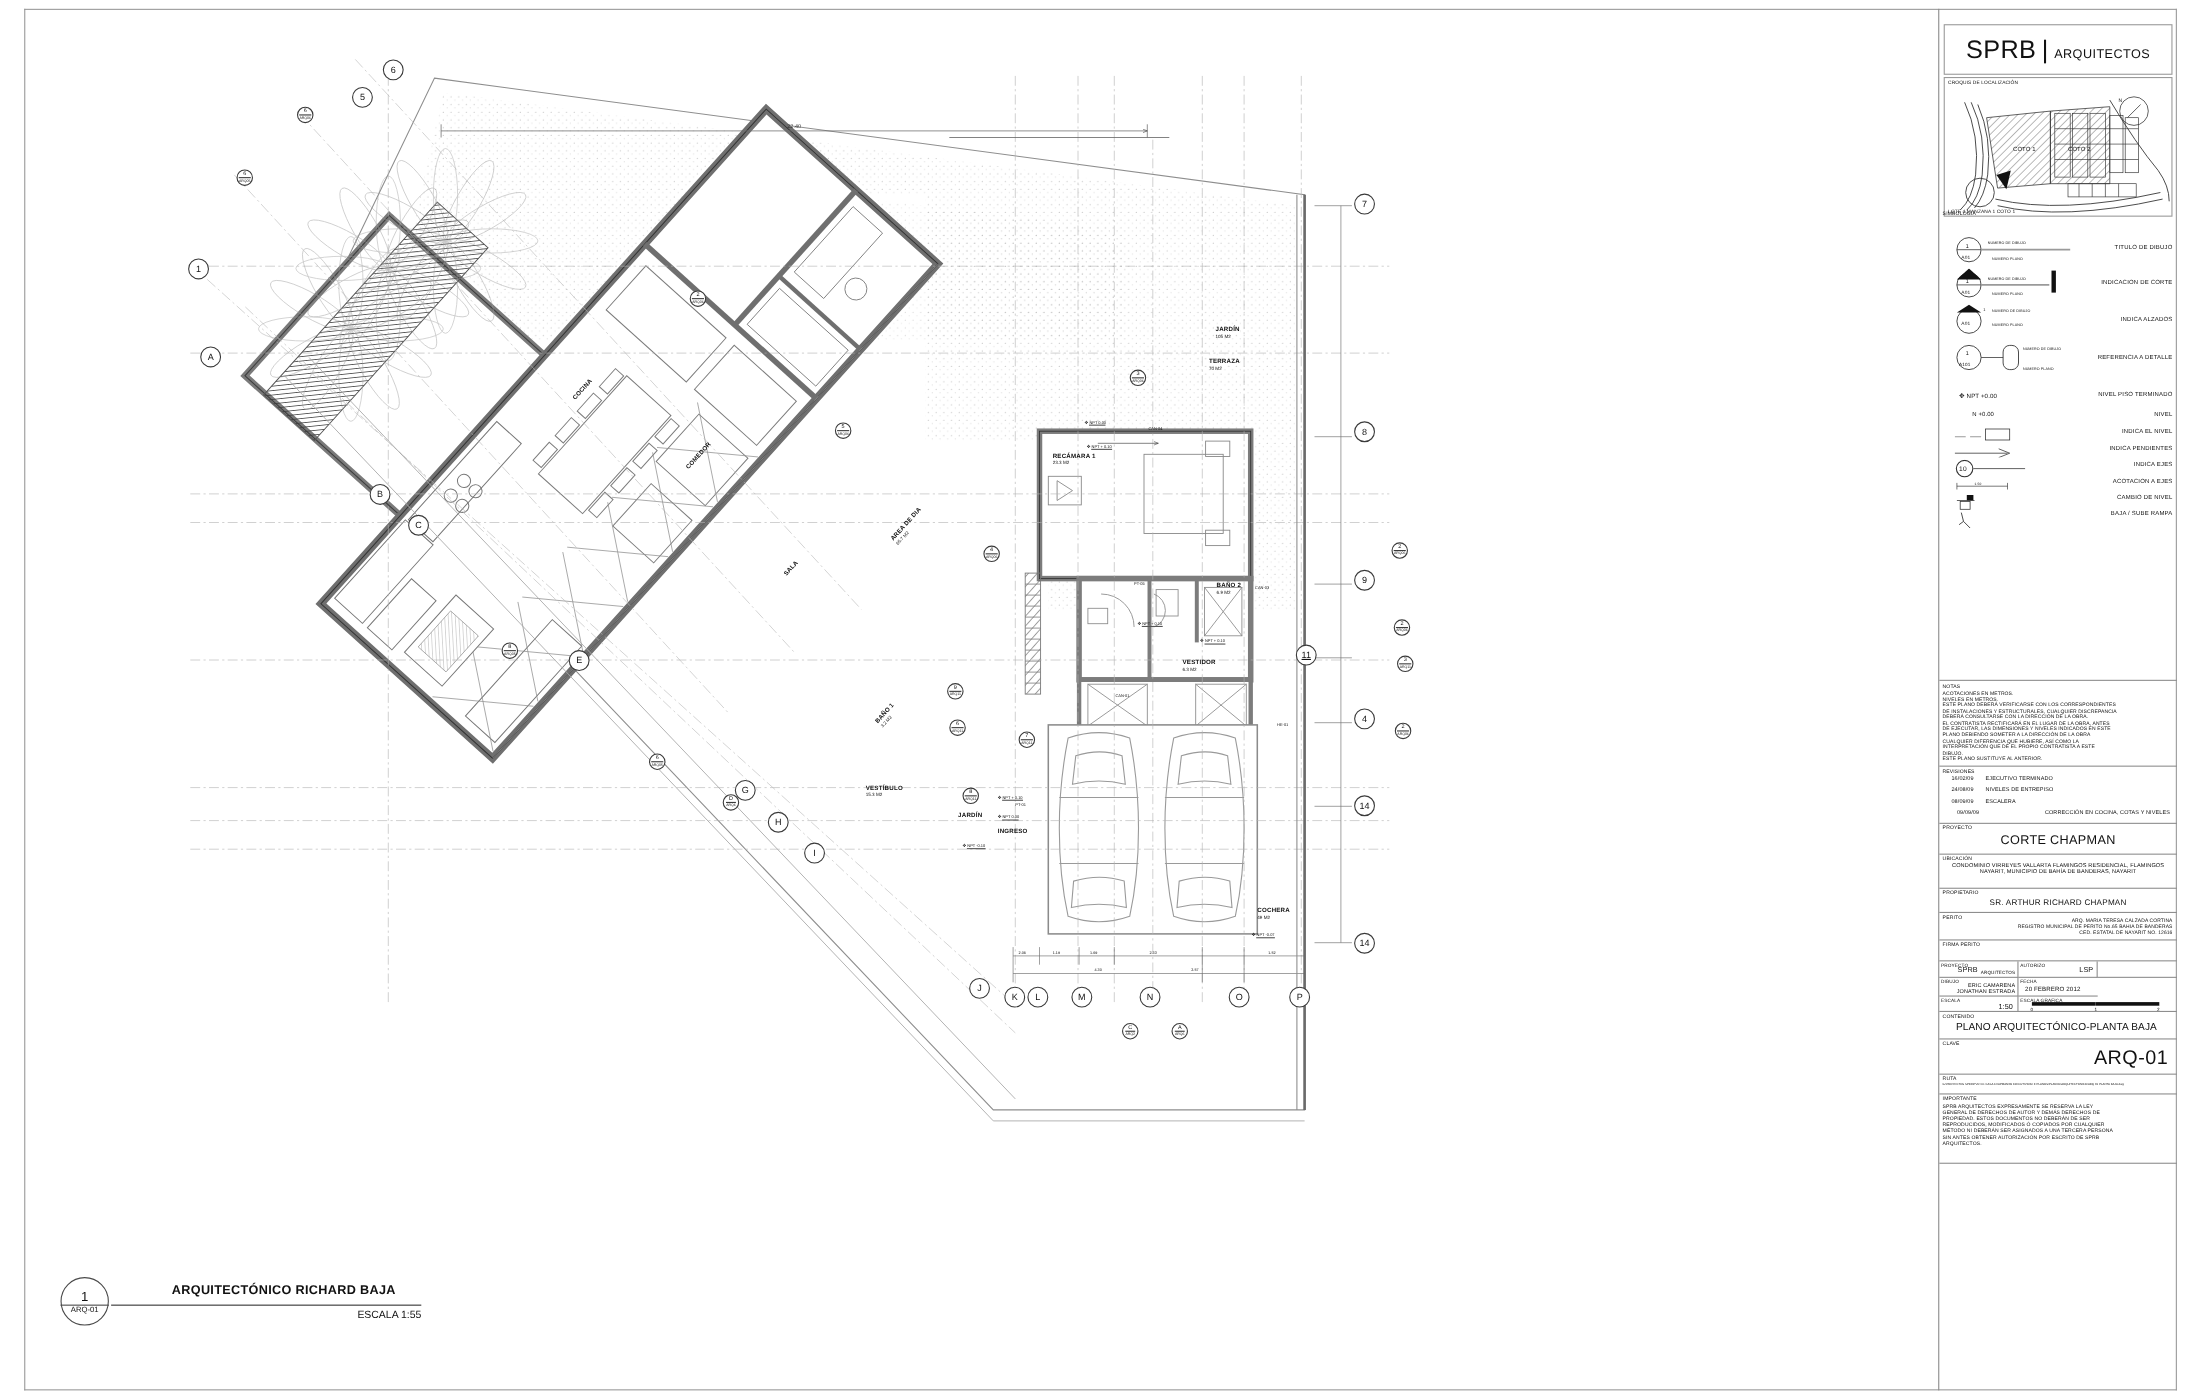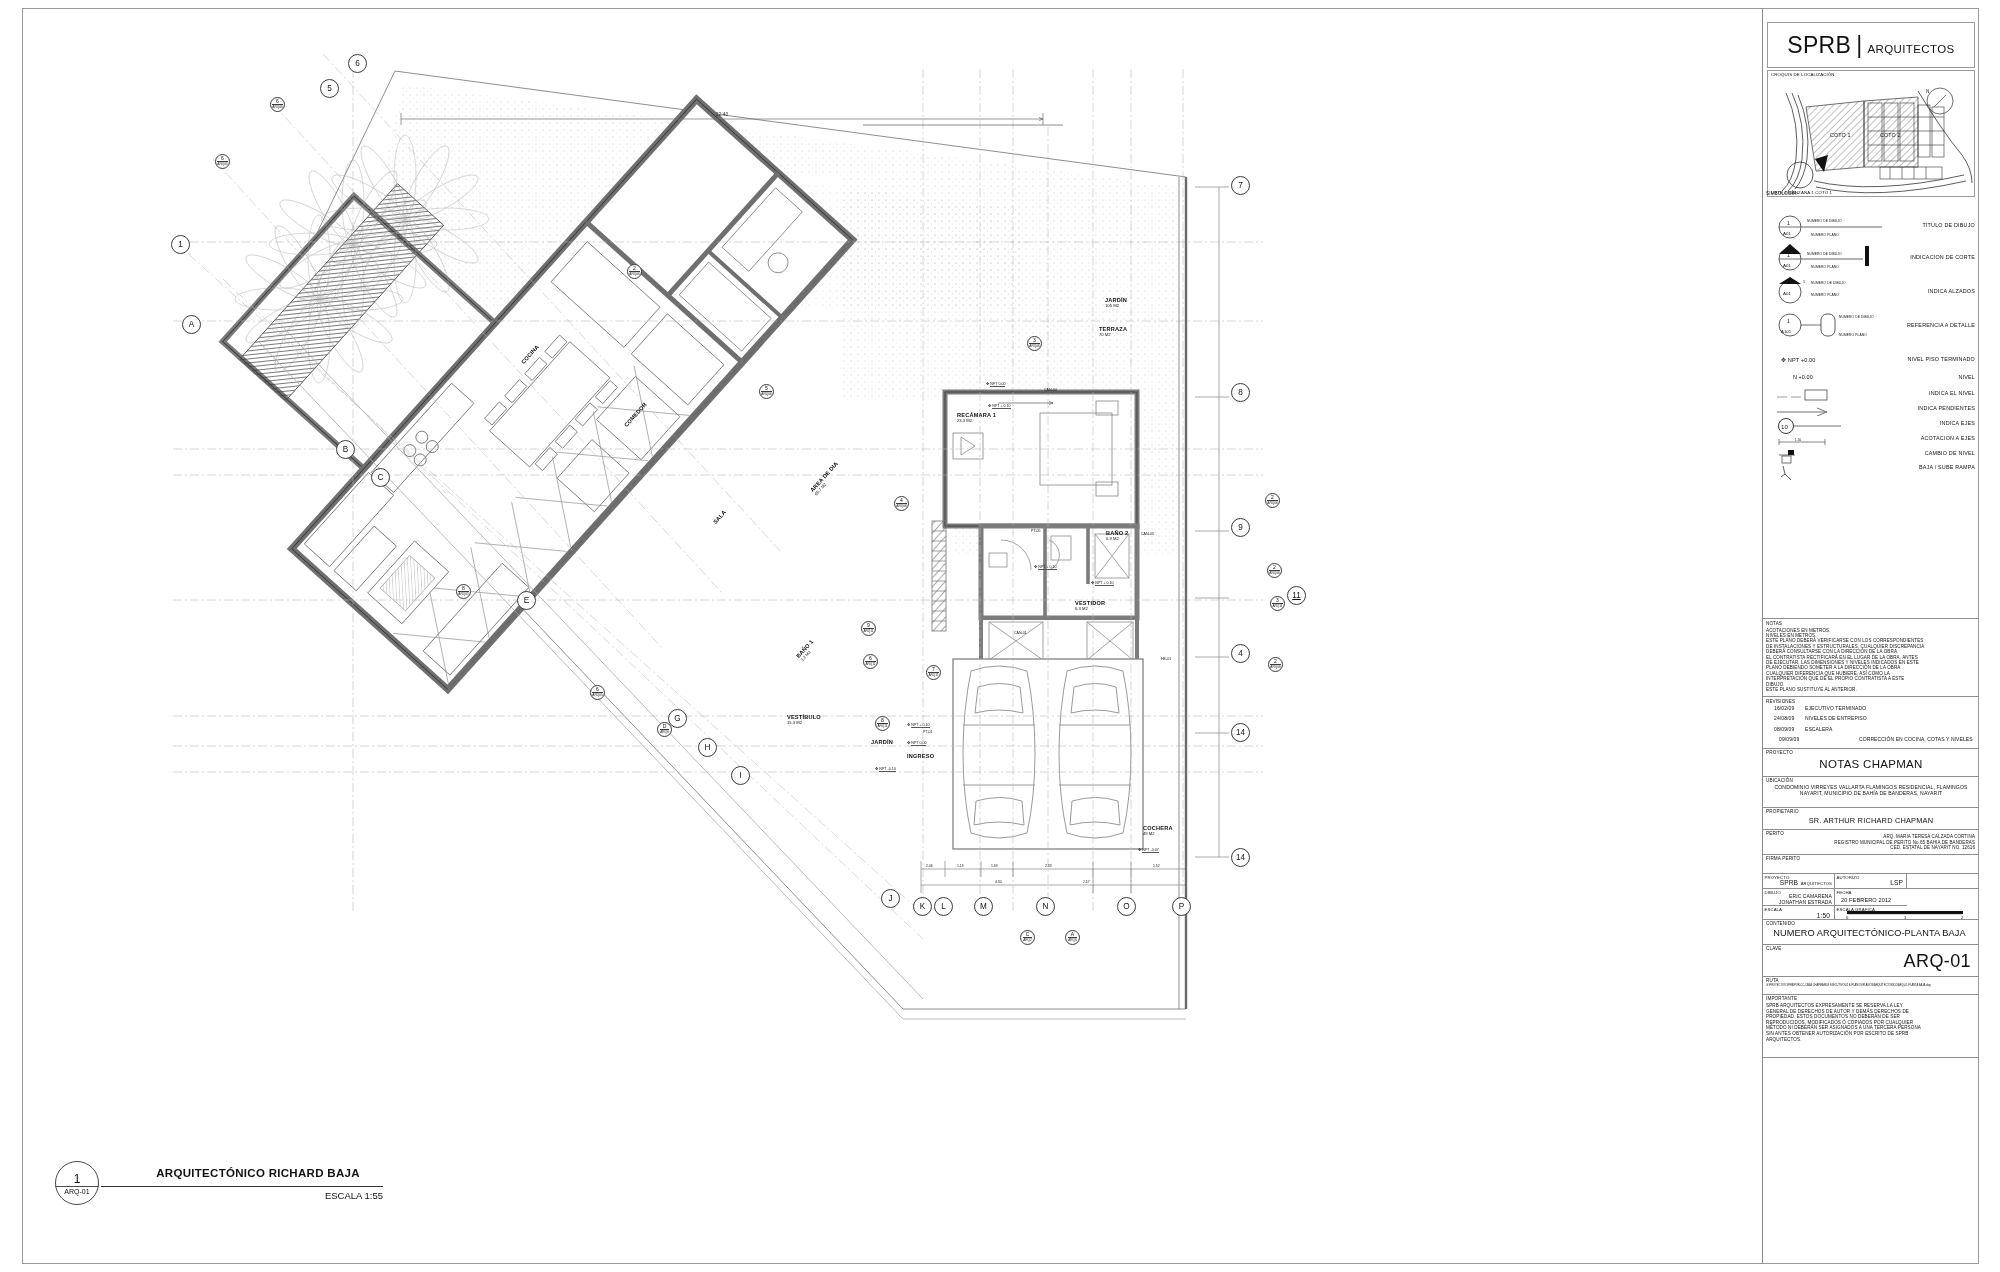--- a/index.html
+++ b/index.html
@@ -450,21 +450,21 @@
         <div class="axis-bub" style="left: 159px; top: 306px;">A</div>
         <div class="axis-bub" style="left: 313px; top: 431px;">B</div>
         <div class="axis-bub" style="left: 348px; top: 459px;">C</div>
         <div class="axis-bub" style="left: 494px; top: 582px;">E</div>
         <div class="axis-bub" style="left: 645px; top: 700px;">G</div>
         <div class="axis-bub" style="left: 675px; top: 729px;">H</div>
         <div class="axis-bub" style="left: 708px; top: 757px;">I</div>
         <div class="axis-bub" style="left: 1208px; top: 167px;">7</div>
         <div class="axis-bub" style="left: 1208px; top: 374px;">8</div>
         <div class="axis-bub" style="left: 1208px; top: 509px;">9</div>
-        <div class="axis-bub" style="left: 1264px; top: 577px; text-decoration: underline;">11</div>
+        <div class="axis-bub" style="left: 1155px; top: 577px; text-decoration: underline;">11</div>
         <div class="axis-bub" style="left: 1208px; top: 635px;">4</div>
         <div class="axis-bub" style="left: 1208px; top: 714px;">14</div>
         <div class="axis-bub" style="left: 1208px; top: 839px;">14</div>
         <div class="axis-bub" style="left: 325px; top: 45px;">6</div>
         <div class="axis-bub" style="left: 297px; top: 70px;">5</div>
         <div class="axis-bub" style="left: 858px; top: 880px;">J</div>
         <div class="axis-bub" style="left: 890px; top: 888px;">K</div>
         <div class="axis-bub" style="left: 911px; top: 888px;">L</div>
         <div class="axis-bub" style="left: 951px; top: 888px;">M</div>
         <div class="axis-bub" style="left: 1013px; top: 888px;">N</div>
@@ -760,21 +760,21 @@
         <span class="rev-desc">ESCALERA</span>
       </div>
       <div class="rev-row r4">
         <span class="rev-date">09/09/09</span>
         <span class="rev-desc">CORRECCIÓN EN COCINA, COTAS Y NIVELES</span>
       </div>
     </div>
 
     <div id="proyecto-box">
       <div class="tb-cap" style="left:3px;top:1px;">PROYECTO</div>
-      <div id="proyecto-val">NOTAS CHAPMAN</div>
+      <div id="proyecto-val">CORTE CHAPMAN</div>
     </div>
 
     <div id="ubicacion-box">
       <div class="tb-cap" style="left:3px;top:1px;">UBICACIÓN</div>
       <div id="ubicacion-val">CONDOMINIO VIRREYES VALLARTA FLAMINGOS RESIDENCIAL, FLAMINGOS NAYARIT, MUNICIPIO DE BAHÍA DE BANDERAS, NAYARIT</div>
     </div>
 
     <div id="propietario-box">
       <div class="tb-cap" style="left:3px;top:1px;">PROPIETARIO</div>
       <div id="propietario-val">SR. ARTHUR RICHARD CHAPMAN</div>
@@ -823,21 +823,21 @@
           <rect x="0" y="3.4" width="116" height="1" fill="#fff"></rect>
         </svg>
         <span style="position:absolute;left:11px;top:9px;font-size:4.2px;">0</span>
         <span style="position:absolute;left:69px;top:9px;font-size:4.2px;">1</span>
         <span style="position:absolute;left:126px;top:9px;font-size:4.2px;">2</span>
       </div>
     </div>
 
     <div id="contenido-box">
       <div class="tb-cap" style="left:3px;top:1px;">CONTENIDO</div>
-      <div id="contenido-val">NUMERO ARQUITECTÓNICO-PLANTA BAJA</div>
+      <div id="contenido-val">PLANO ARQUITECTÓNICO-PLANTA BAJA</div>
     </div>
 
     <div id="clave-box">
       <div class="tb-cap" style="left:3px;top:1px;">CLAVE</div>
       <div id="clave-val">ARQ-01</div>
     </div>
 
     <div id="ruta-box">
       <div class="tb-cap" style="left:3px;top:1px;">RUTA</div>
       <div id="ruta-val">G:\PROYECTOS SPRB\PVR-CC-CASA CHAPMAN\09 EJECUTIVO\02 E-PLANOS\PLANOS\ARQUITECTONICO\ARQ-01-PLANTA BAJA.dwg</div>

